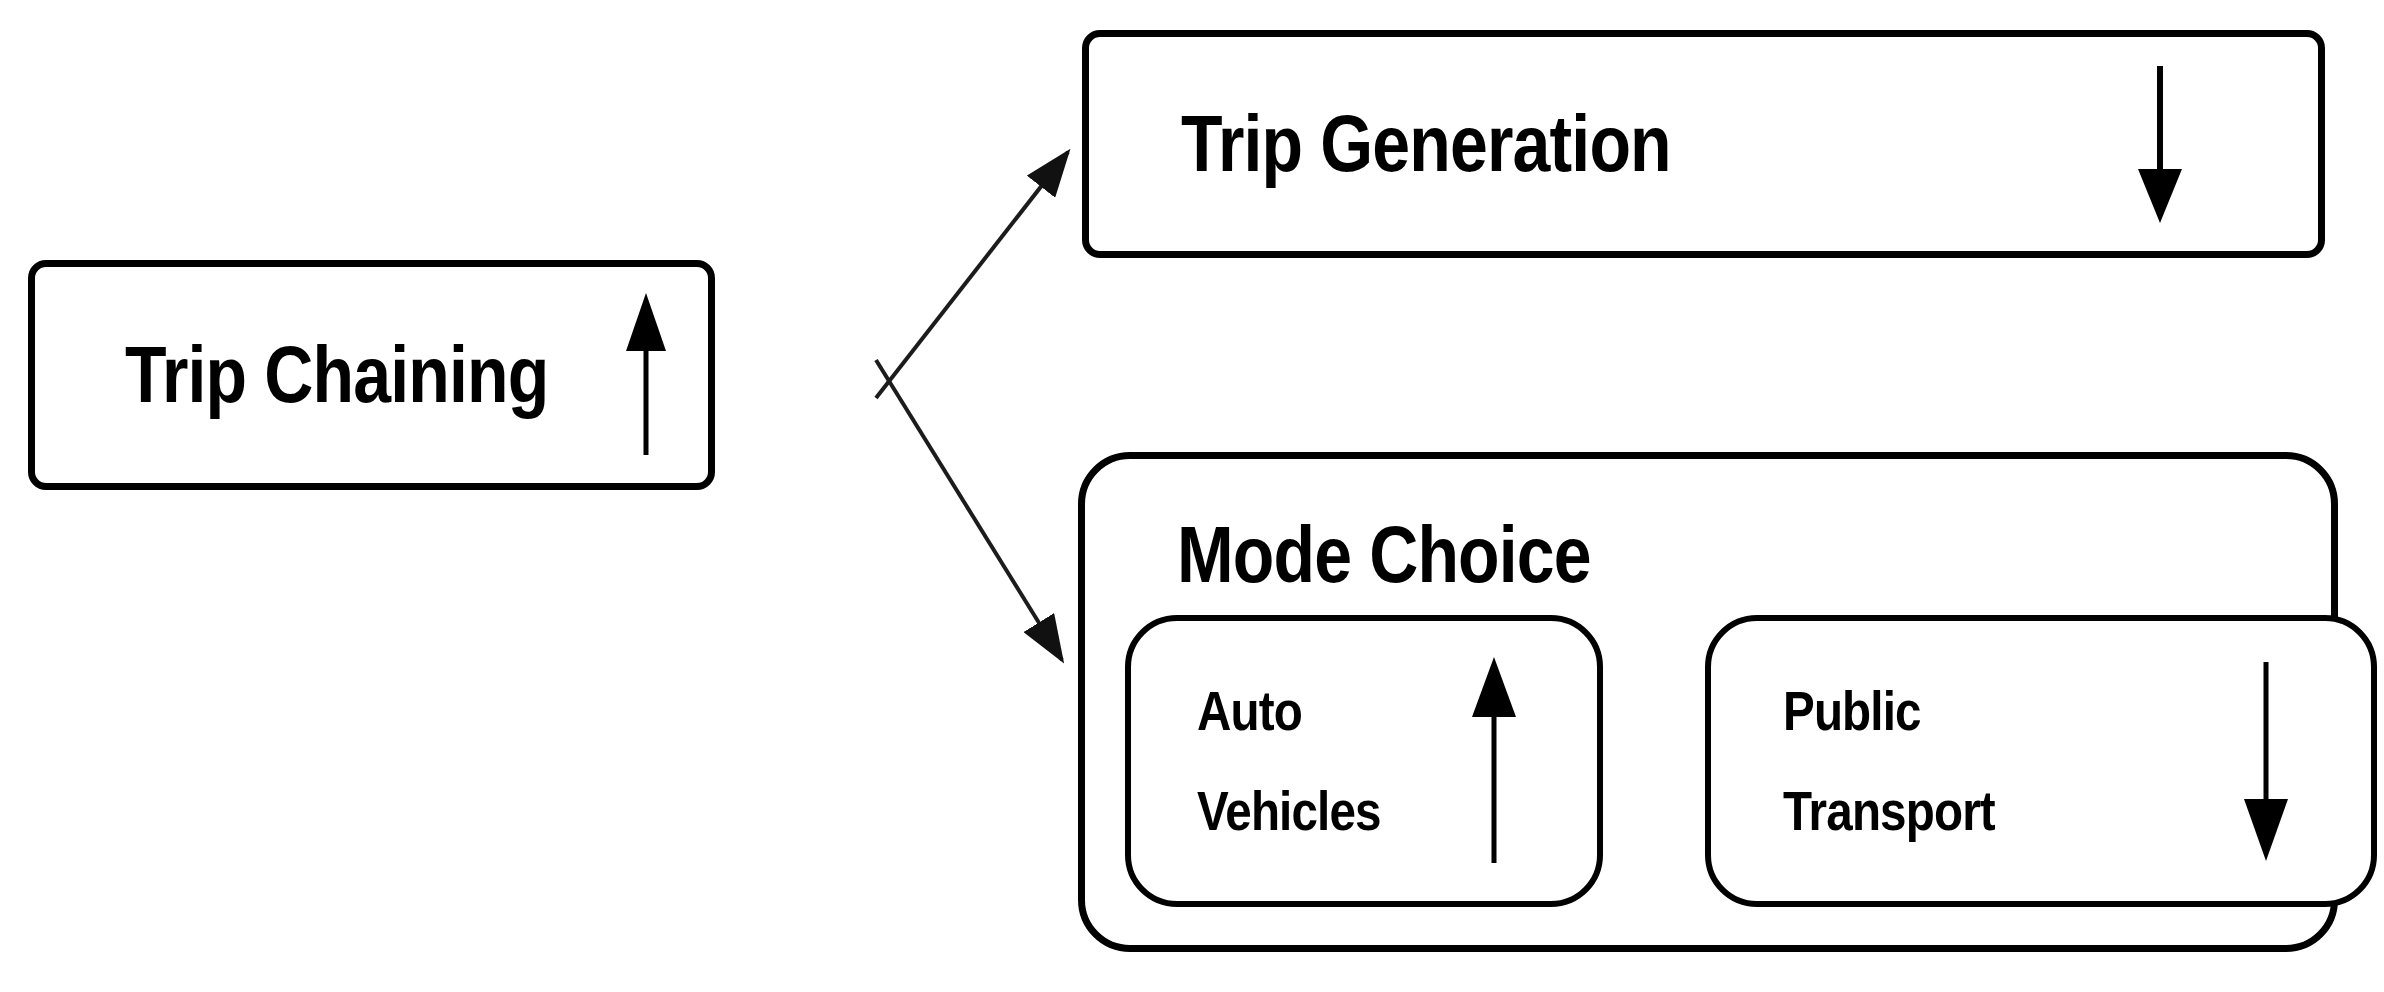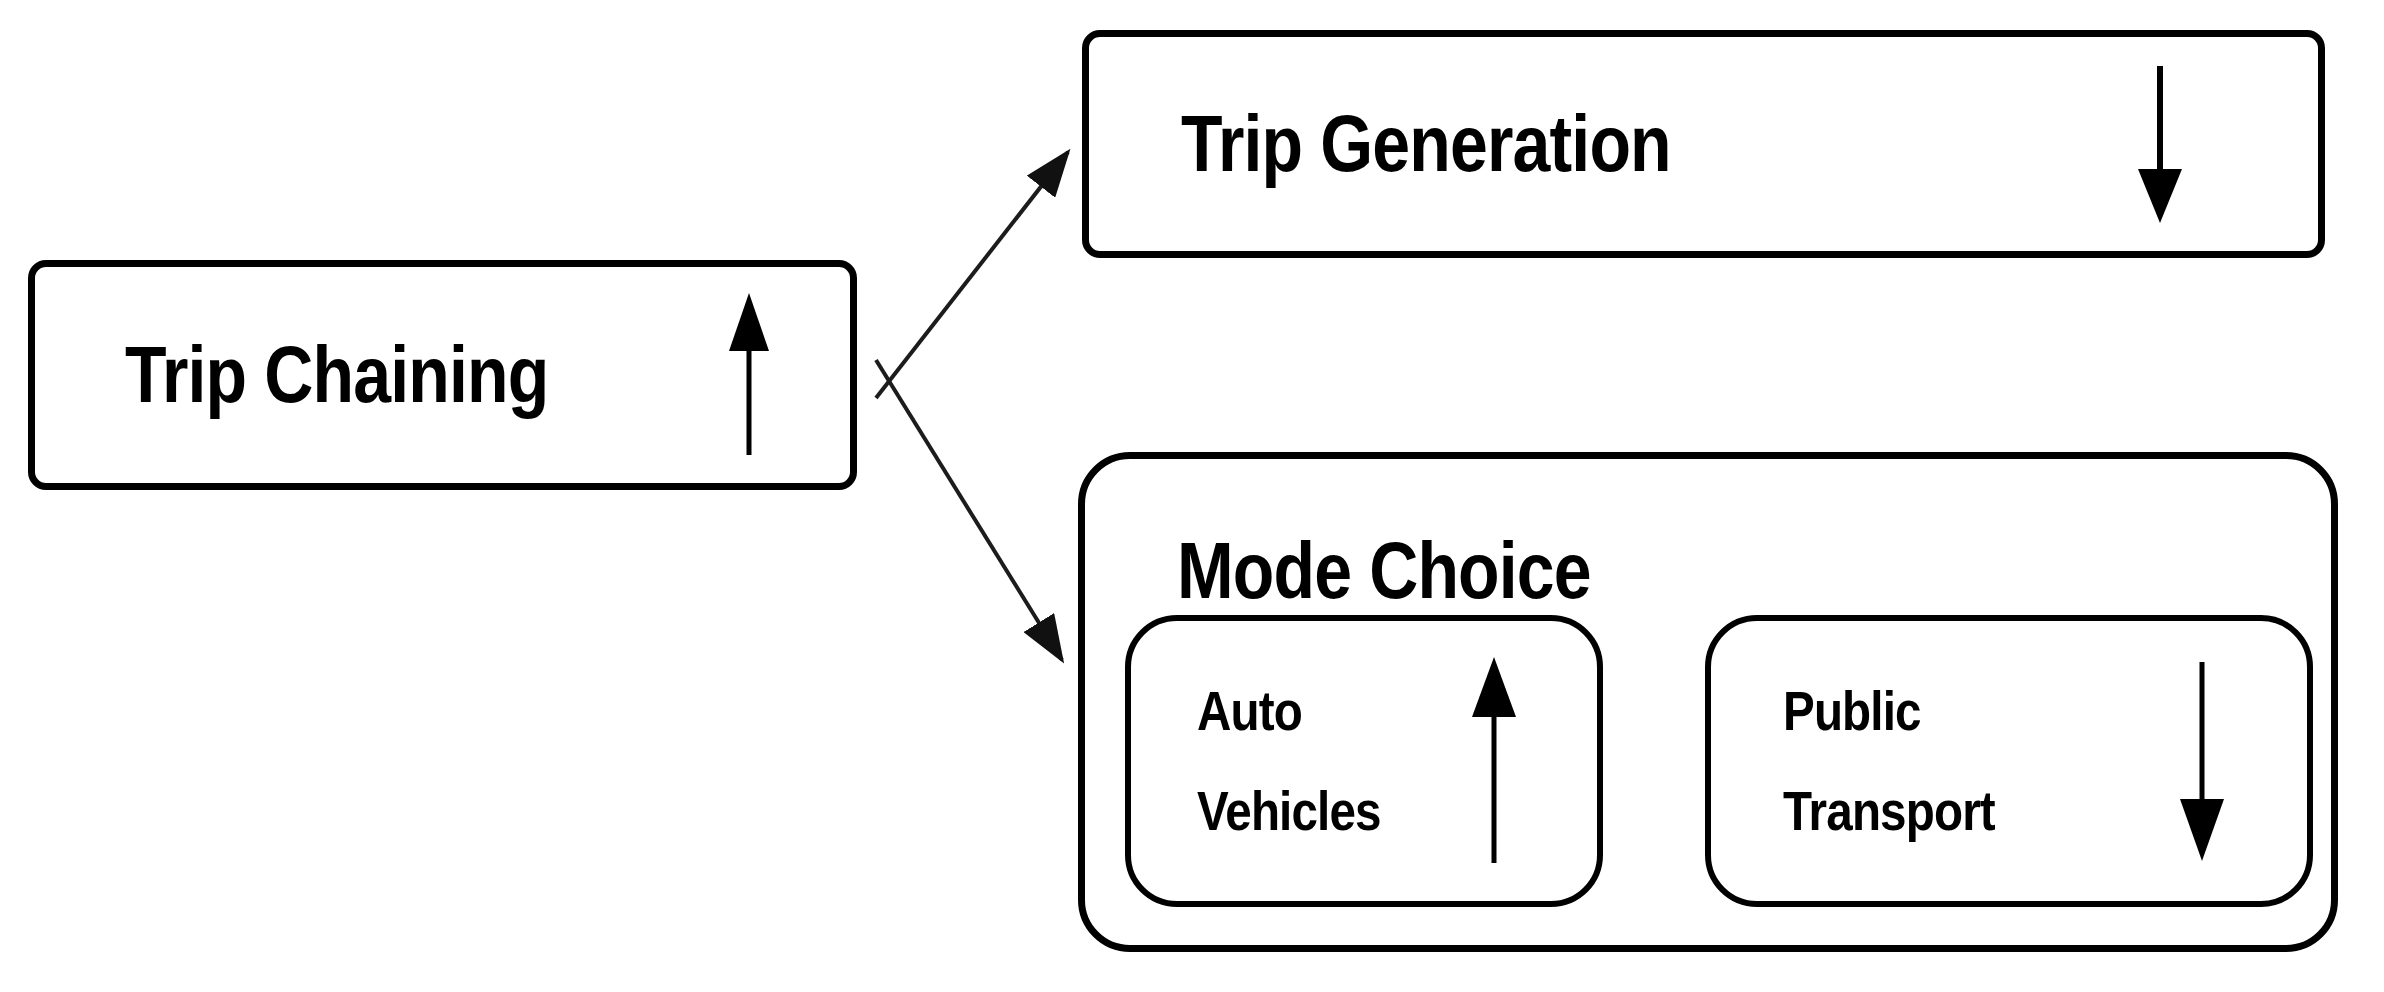--- a/index.html
+++ b/index.html
@@ -35,48 +35,48 @@
     transform:scaleX(0.85);
     transform-origin:left center;
     white-space:nowrap;
     letter-spacing:-1px;
   }
   .lbl-main{font-size:80px;}
   .lbl-sub{font-size:56px;line-height:1.78;}
   .lbl-sub span{display:block;}
   .trend{flex:0 0 auto;margin-left:auto;}
   #node-trip-chaining{
-    left:28px; top:260px; width:829px; height:230px;
+    left:28px; top:260px; width:687px; height:230px;
     padding:0 78px 0 90px;
   }
   #node-trip-generation{
     left:1082px; top:30px; width:1243px; height:228px;
     padding:0 132px 0 92px;
   }
   #node-mode-choice{
     left:1078px; top:452px; width:1260px; height:500px;
     border-radius:52px;
   }
   #mode-choice-label-row{
-    margin:66px 0 0 92px;
+    margin:50px 0 0 92px;
   }
   .inner-node{
     position:absolute;
     background:var(--background);
     border:6px solid var(--stroke);
     border-radius:52px;
     display:flex;
     align-items:center;
   }
   #node-auto-vehicles{
     left:40px; top:156px; width:478px; height:292px;
     padding:0 78px 0 66px;
   }
   #node-public-transport{
-    left:620px; top:156px; width:608px; height:292px;
+    left:620px; top:156px; width:672px; height:292px;
     padding:0 80px 0 72px;
   }
   #connector-layer{
     position:absolute;
     left:0; top:0;
     pointer-events:none;
   }
   .trend svg{display:block;}
 </style>
 </head>

